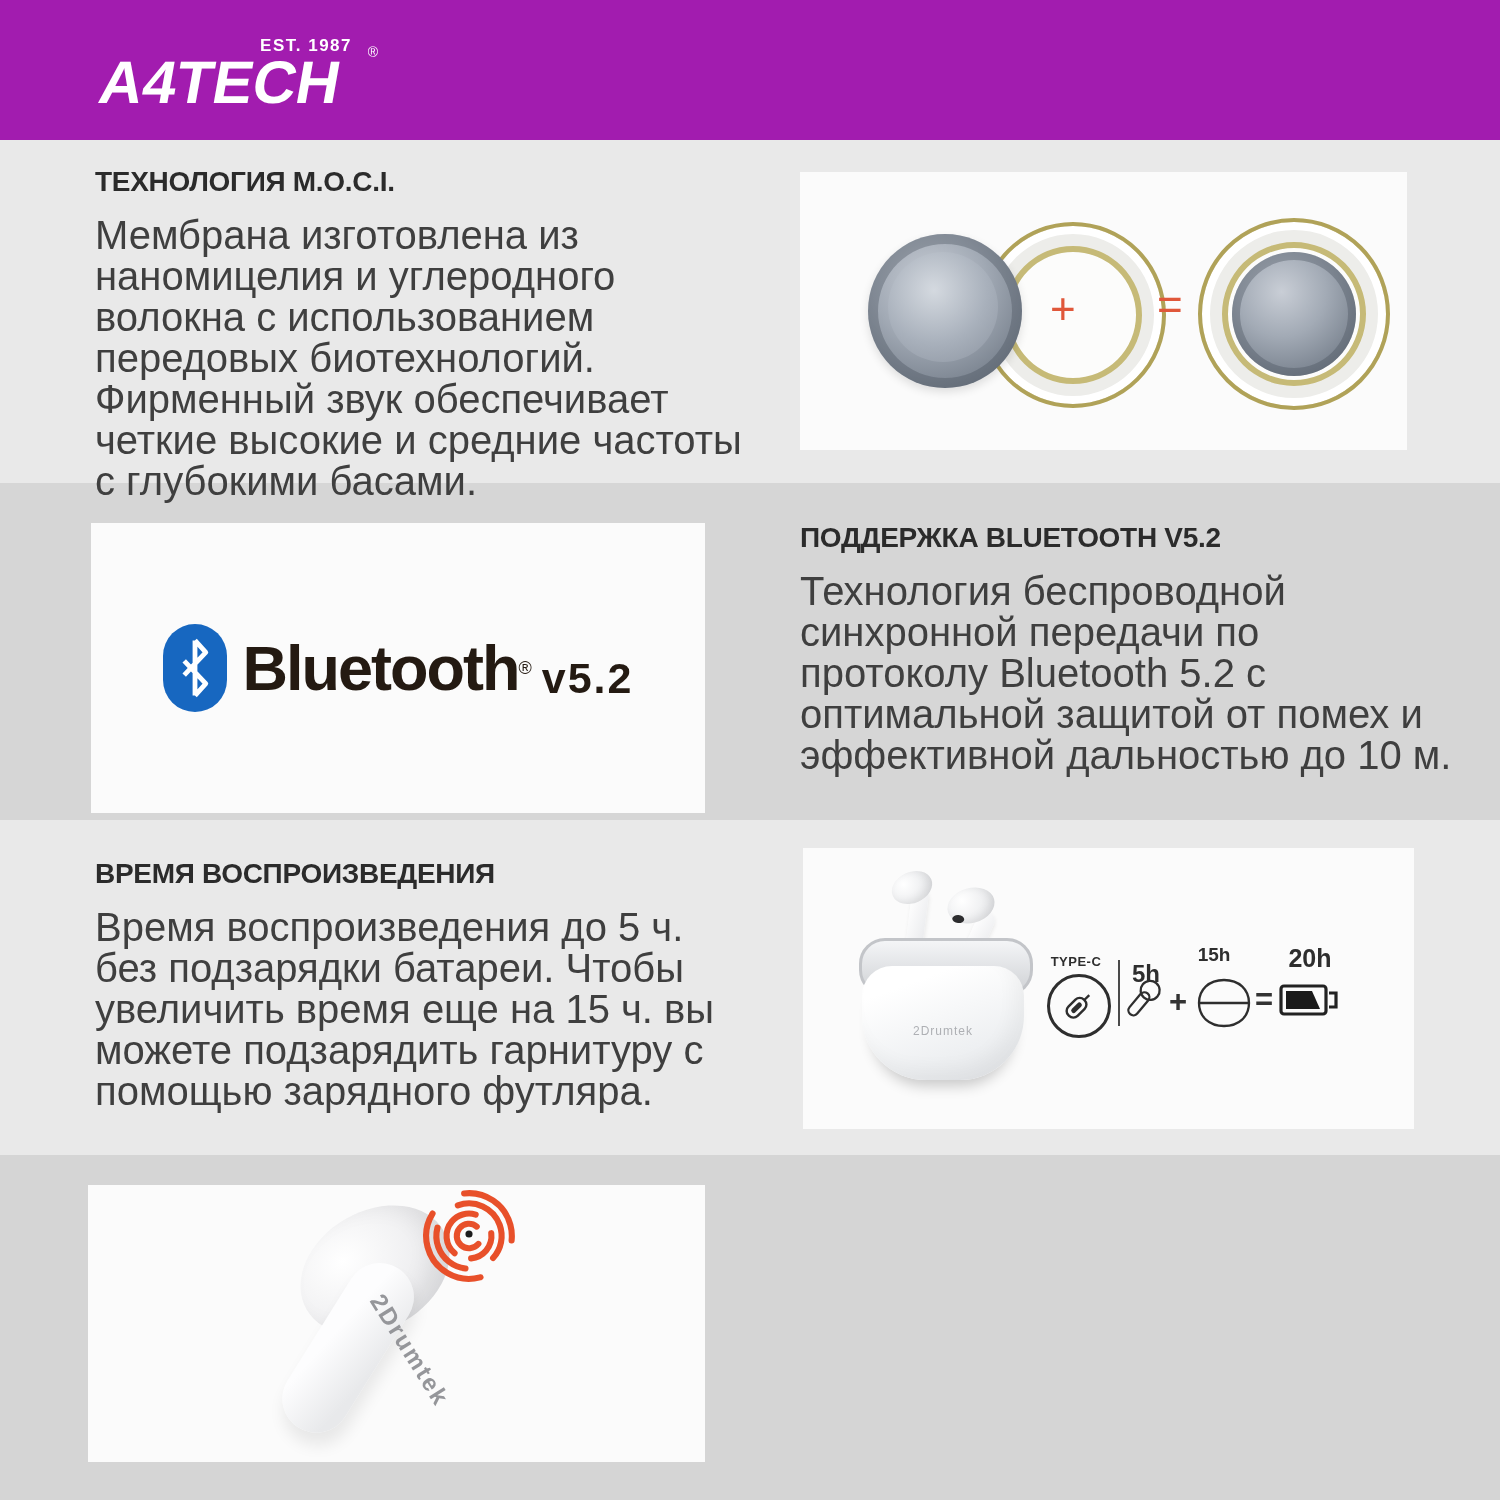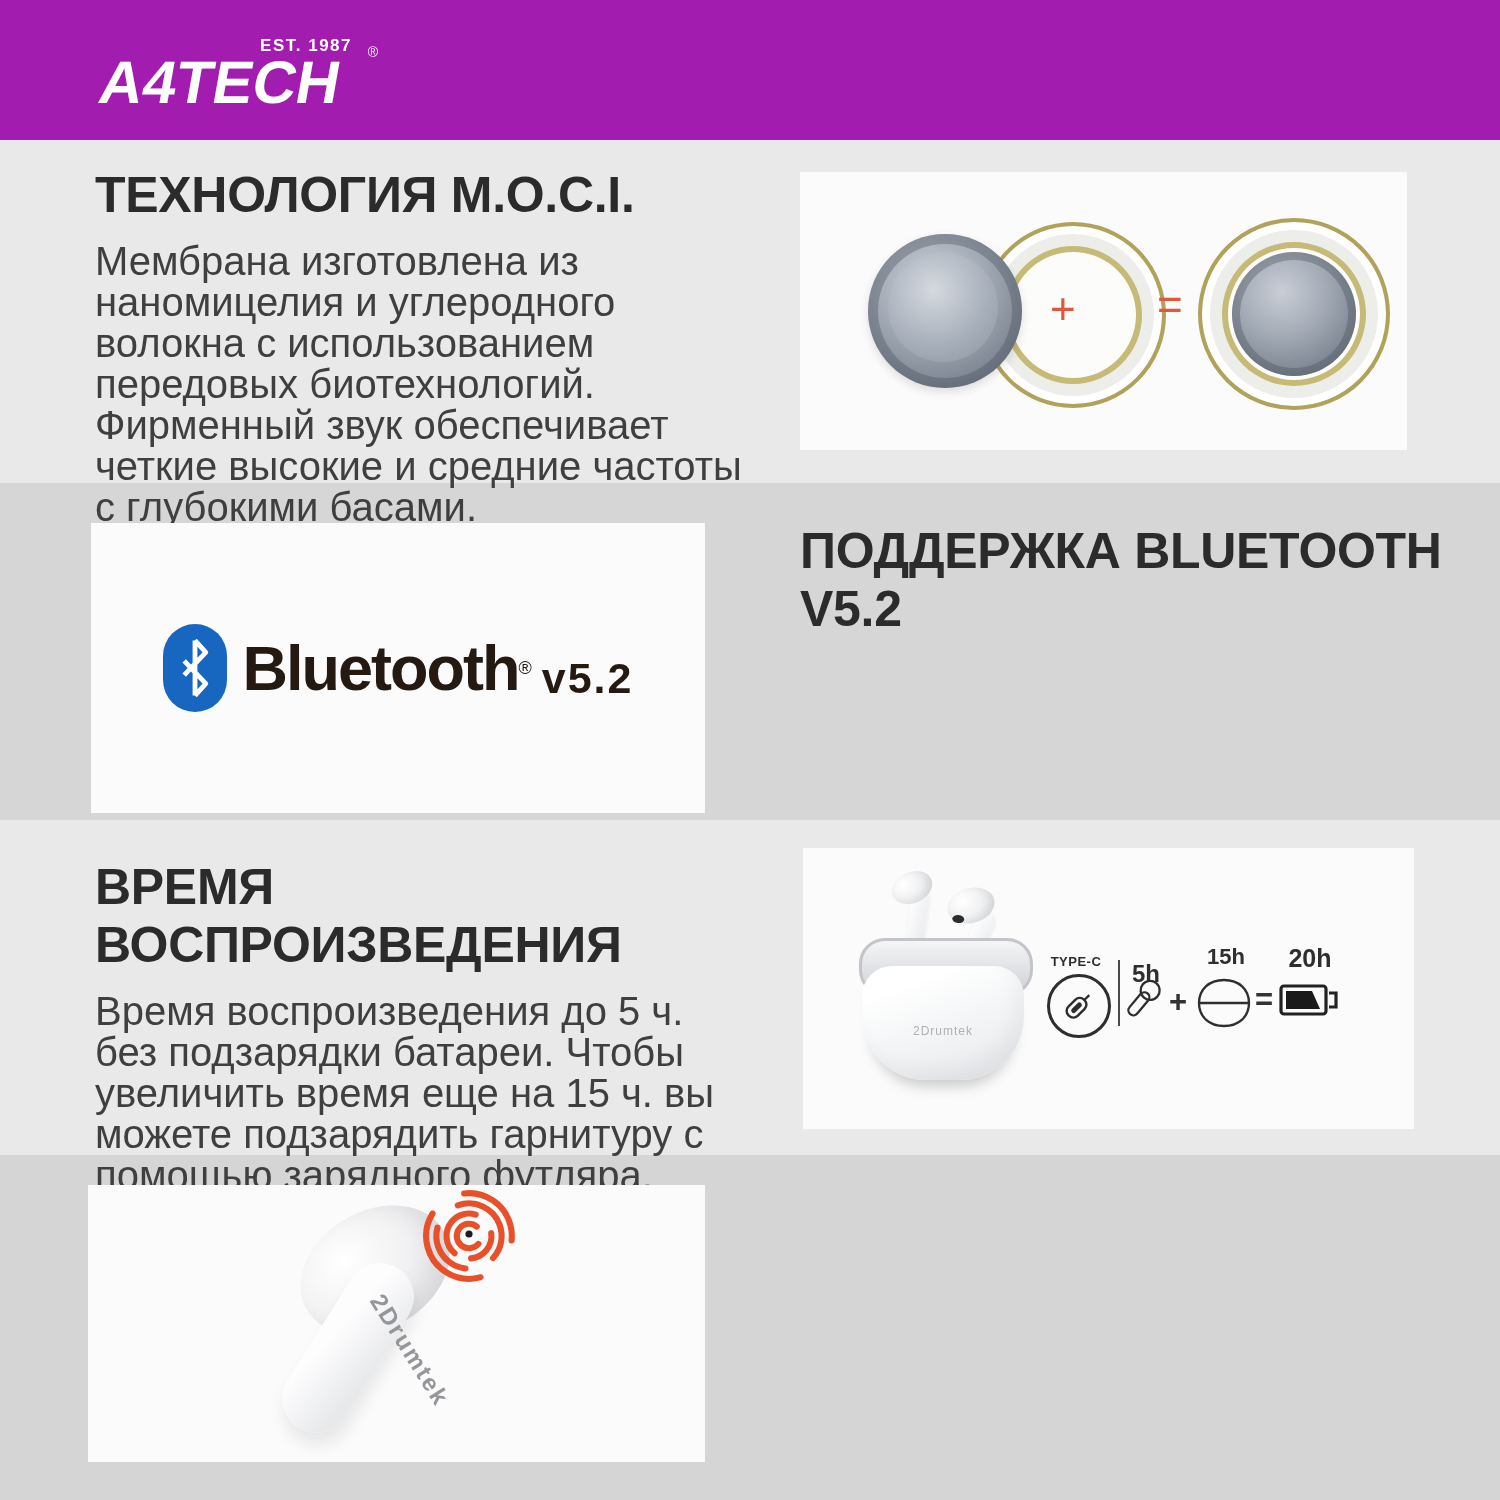--- a/index.html
+++ b/index.html
@@ -22,21 +22,21 @@
   .band.b2{top:483px;height:337px;background:#d6d6d6;}
   .band.b3{top:820px;height:335px;background:#e9e9e9;}
   .band.b4{top:1155px;height:345px;background:#d5d5d5;}
 
   
   .tb{position:absolute;}
   .tb1{left:95px;top:166px;width:668px;}
   .tb2{left:800px;top:522px;width:652px;}
   .tb3{left:95px;top:858px;width:658px;}
   .tb4{left:800px;top:1182px;width:652px;}
-  .sec-title{margin:0 0 17px 0;font-size:50px;font-weight:700;color:#2b2b2b;letter-spacing:-0.3px;}
+  .sec-title{margin:0 0 17px 0;font-size:28px;font-weight:700;color:#2b2b2b;letter-spacing:-0.3px;}
   .sec-body{margin:0;font-size:40px;line-height:41px;color:#3f3f3f;}
 
   
   .panel{position:absolute;background:#fbfbfb;}
   .p1{left:800px;top:172px;width:607px;height:278px;}
   .p2{left:91px;top:503px;width:614px;height:290px;margin-top:20px;}
   .p3{left:803px;top:848px;width:611px;height:281px;}
   .p4{left:88px;top:1185px;width:617px;height:277px;}
 
   
@@ -82,21 +82,21 @@
           background:linear-gradient(180deg,#f4f5f7 0%,#dadcdf 70%,#cfd1d4 100%);border:3px solid #c3c5c9;}
   .cs-body{position:absolute;left:59px;top:118px;width:162px;height:114px;z-index:4;
            border-radius:30px 30px 64px 64px;
            background:linear-gradient(160deg,#ffffff 20%,#eef0f2 70%,#e3e5e8);
            box-shadow:0 16px 14px -10px rgba(0,0,0,.2), inset -10px -12px 18px rgba(0,0,0,.04);}
   .cs-brand{position:absolute;left:0;top:58px;width:162px;text-align:center;
             font-size:12px;color:#aeb0b4;letter-spacing:1px;}
   .ic-label{position:absolute;color:#2e2e2e;font-weight:700;text-align:center;}
   .lab-typec{left:244px;top:106px;width:58px;font-size:13px;letter-spacing:.5px;}
   .lab-5h{left:318px;top:112px;width:50px;font-size:24px;}
-  .lab-15h{left:392px;top:96px;width:62px;font-size:22px;}
+  .lab-15h{left:380px;top:96px;width:62px;font-size:19px;}
   .lab-20h{left:476px;top:96px;width:62px;font-size:25px;}
   .ic{position:absolute;}
   .ic-typec{left:244px;top:126px;width:58px;height:58px;border:3px solid #2e2e2e;border-radius:50%;
             display:flex;align-items:center;justify-content:center;}
   .ic-divider{left:315px;top:112px;width:2px;height:66px;background:#4a4a4a;}
   .ic-earbud{left:322px;top:130px;}
   .ic-case{left:392px;top:128px;}
   .ic-batt{left:476px;top:134px;}
   .op{position:absolute;font-size:31px;font-weight:600;color:#333;}
   .op-plus{left:366px;top:136px;}
@@ -154,20 +154,21 @@
         <path d="M30 6 V98 M30 6 L48 26 L12 64 M12 40 L48 78 L30 98" fill="none" stroke="#ffffff" stroke-width="8" stroke-linejoin="round"></path>
       </svg>
     </div>
     <span class="bt-word">Bluetooth</span>
       <span class="bt-reg">®</span>
     <span class="bt-ver">v5.2</span>
   </div>
 
   <div class="tb tb2">
     <h2 class="sec-title">ПОДДЕРЖКА BLUETOOTH V5.2</h2>
+    <p class="sec-body">Технология беспроводной синхронной передачи по протоколу Bluetooth 5.2 с оптимальной защитой от помех и эффективной дальностью до 10 м.</p>
   </div>
 
   <div class="tb tb3">
     <h2 class="sec-title">ВРЕМЯ ВОСПРОИЗВЕДЕНИЯ</h2>
     <p class="sec-body">Время воспроизведения до 5 ч. без подзарядки батареи. Чтобы увеличить время еще на 15 ч. вы можете подзарядить гарнитуру с помощью зарядного футляра.</p>
   </div>
 
   <div class="panel p3">
     <div class="cs-stem s1"></div>
     <div class="cs-stem s2"></div>

